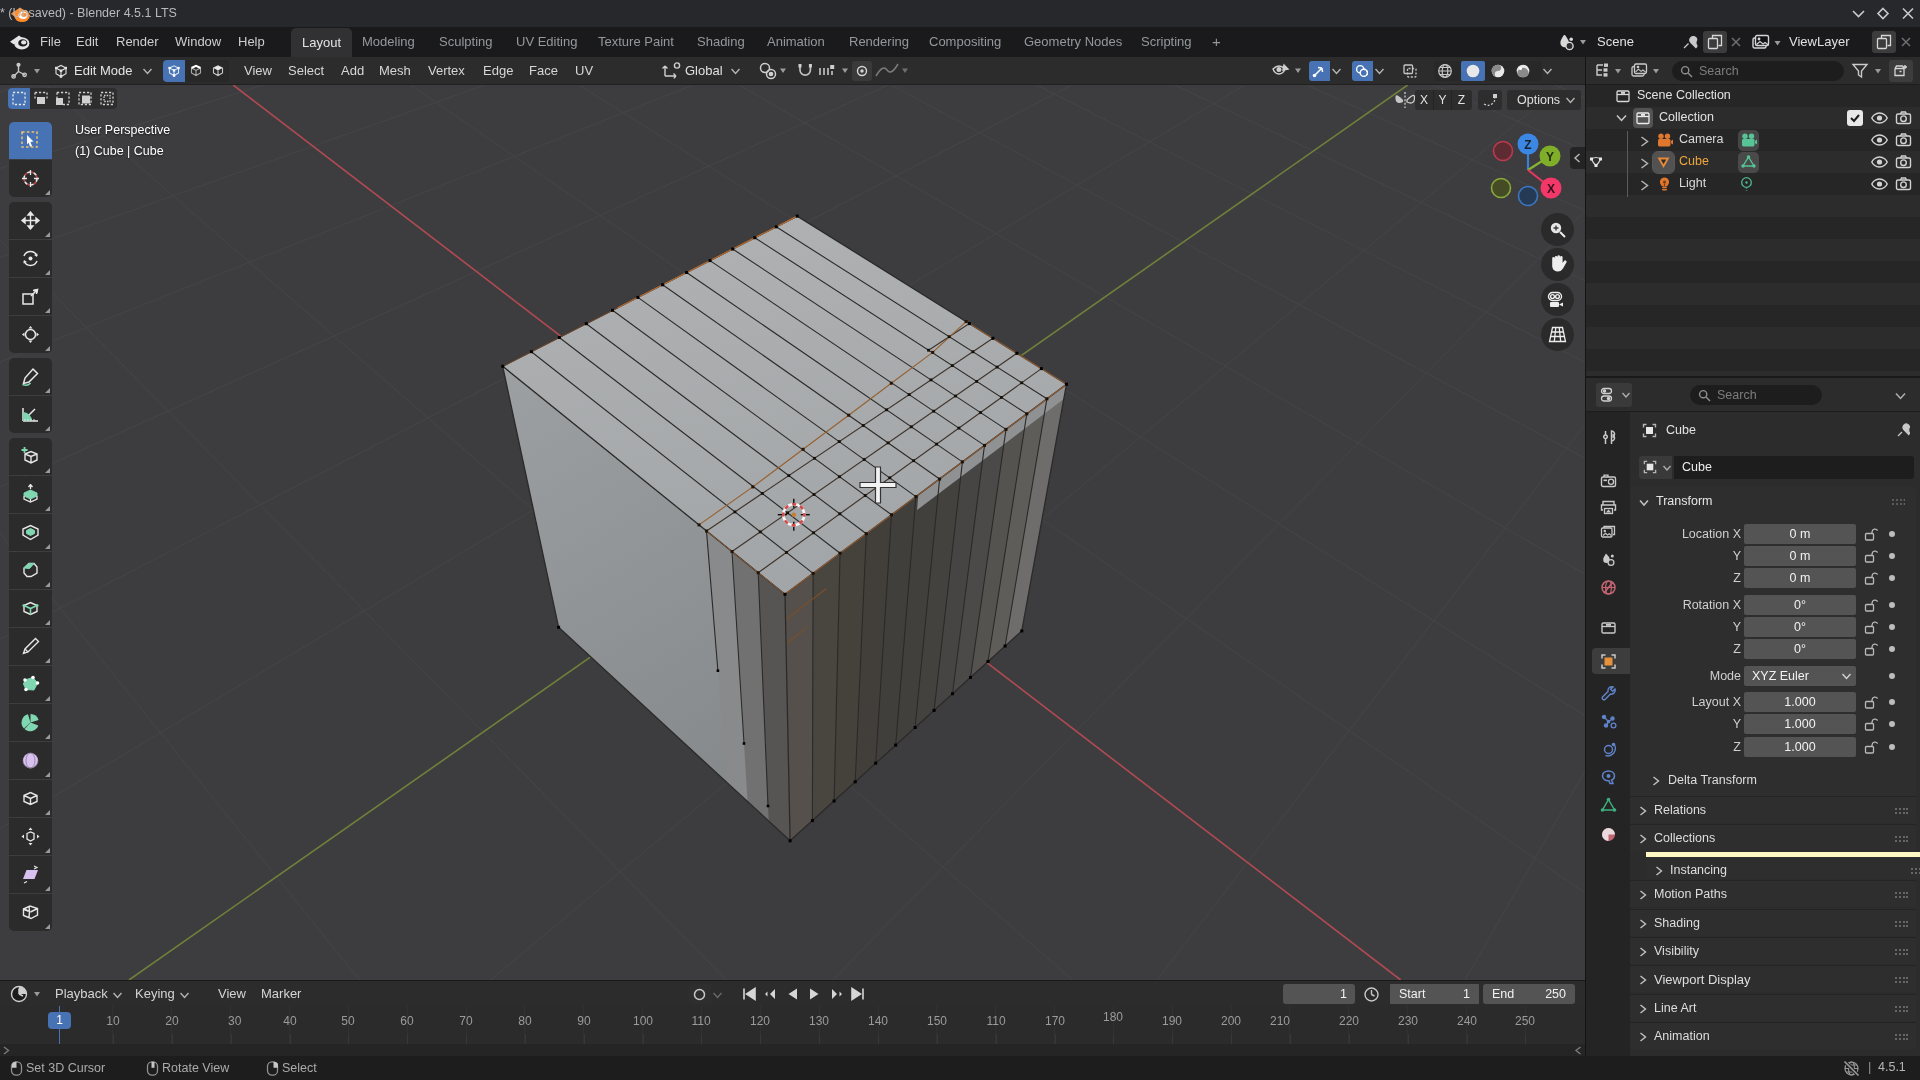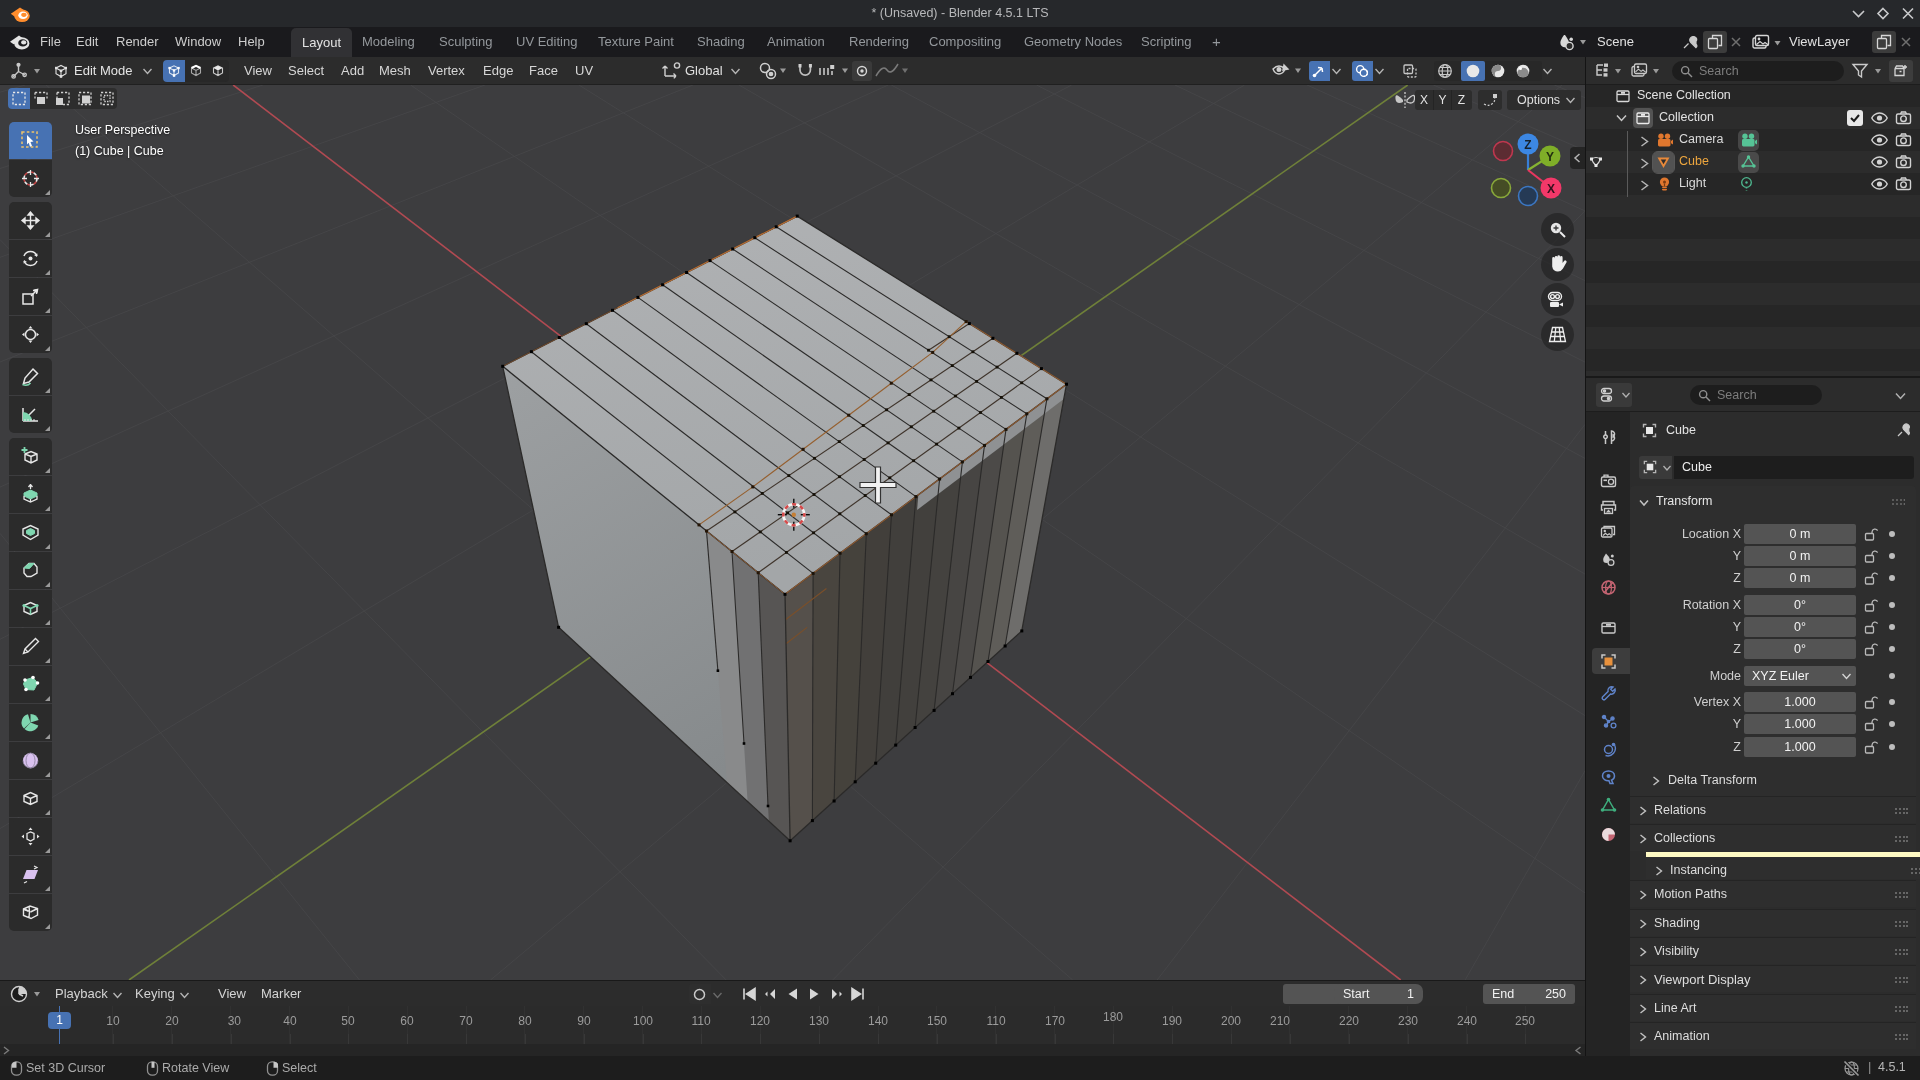--- a/index.html
+++ b/index.html
@@ -32,21 +32,21 @@
 .vsep{position:absolute;left:1585px;top:57px;width:1px;height:999px;background:#141414}
 </style></head>
 <body>
 <div class="ab" id="title">
  <svg class="ab" style="left:9px;top:3px" width="22" height="22" viewBox="0 0 22 22">
   <ellipse cx="13" cy="12.8" rx="7.8" ry="6.3" fill="#ff8d2d"></ellipse>
   <path d="M1.8 10.8 L11 4.4 L15.5 7.6 L5.5 13.4 Z" fill="#ff8d2d"></path>
   <ellipse cx="14" cy="12.3" rx="4.7" ry="3.7" fill="#fff"></ellipse>
   <ellipse cx="14.9" cy="11.8" rx="2.7" ry="2.15" fill="#ff8d2d"></ellipse>
  </svg>
- <div class="ab" style="left:0;width:1920px;text-align:center;line-height:27px">* (Unsaved) - Blender 4.5.1 LTS</div>
+ <div class="ab" style="left:0;width:1920px;text-align:left;line-height:27px">* (Unsaved) - Blender 4.5.1 LTS</div>
  <svg class="ab" style="left:1852px;top:7px" width="62" height="13" viewBox="0 0 62 13" fill="none" stroke="#c8c9cb" stroke-width="1.6">
   <path d="M1 4 L6.5 9.5 L12 4"></path>
   <path d="M31 1.5 L36 6.5 L31 11.5 L26 6.5 Z"></path>
   <path d="M51 1.5 L61 11.5 M61 1.5 L51 11.5"></path>
  </svg>
 </div>
 <div class="ab" id="menubar">
  <svg class="ab" style="left:8px;top:6px" width="26" height="18" viewBox="0 0 26 18">
   <ellipse cx="13.8" cy="10.4" rx="7.6" ry="6.1" fill="#e4e4e4"></ellipse>
   <path d="M2 8.8 L11 2.6 L15.4 5.7 L5.6 11.3 Z" fill="#e4e4e4"></path>
@@ -1103,21 +1103,21 @@
 <rect x="2.5" y="6.5" width="8" height="6.5" rx="1"></rect>
       <path d="M9 6.5 v-1.5 a3 3 0 0 1 5.6 -1.4"></path>
     </svg>
     <div class="ab" style="left:303px;top:268px;width:6px;height:6px;border-radius:50%;background:#bdbdbd"></div>
     <div class="ab" style="right:179px;top:288px;color:#cfcfcf;font-size:12.5px;line-height:20px">Mode</div>
 <div class="ab" style="left:158px;top:288px;width:112px;height:20px;background:#545454;border-radius:2px;color:#f2f2f2;font-size:12.5px;line-height:20px"><span style="margin-left:8px">XYZ Euler</span>
 <svg style="position:absolute;right:5px;top:7px" width="9" height="7" viewBox="0 0 9 7">
         <path d="M0.5 1 L4.5 5.5 L8.5 1" stroke="#d5d5d5" stroke-width="1.4" fill="none"></path>
       </svg></div>
 <div class="ab" style="left:303px;top:295px;width:6px;height:6px;border-radius:50%;background:#bdbdbd"></div>
-    <div class="ab" style="right:179px;top:314px;color:#cfcfcf;font-size:12.5px;line-height:20px">Vertex X</div>
+    <div class="ab" style="right:179px;top:314px;color:#cfcfcf;font-size:12.5px;line-height:20px">Layout X</div>
     <div class="ab" style="left:158px;top:314px;width:112px;height:20px;background:#545454;border-radius:2px;color:#f2f2f2;font-size:12.5px;text-align:center;line-height:20px">1.000</div>
     <svg class="ab" style="left:277px;top:317px" width="15" height="15" viewBox="0 0 15 15" fill="none" stroke="#b9b9b9" stroke-width="1.3">
 <rect x="2.5" y="6.5" width="8" height="6.5" rx="1"></rect>
       <path d="M9 6.5 v-1.5 a3 3 0 0 1 5.6 -1.4"></path>
     </svg>
     <div class="ab" style="left:303px;top:321px;width:6px;height:6px;border-radius:50%;background:#bdbdbd"></div>
     <div class="ab" style="right:179px;top:336px;color:#cfcfcf;font-size:12.5px;line-height:20px">Y</div>
     <div class="ab" style="left:158px;top:336px;width:112px;height:20px;background:#545454;border-radius:2px;color:#f2f2f2;font-size:12.5px;text-align:center;line-height:20px">1.000</div>
     <svg class="ab" style="left:277px;top:339px" width="15" height="15" viewBox="0 0 15 15" fill="none" stroke="#b9b9b9" stroke-width="1.3">
 <rect x="2.5" y="6.5" width="8" height="6.5" rx="1"></rect>
@@ -1315,21 +1315,21 @@
   <path d="M68 1.5 L76.5 7 L68 12.5z"></path>
   <path d="M90 2 L95 7 l-5 5 z M97.5 4.5 L100 7 l-2.5 2.5z"></path>
   <path d="M121 1.5 v11 M110 1.5 L118.5 7 L110 12.5z" stroke="#d6d6d6" stroke-width="1.6" fill="none"></path>
   <path d="M110 1.5 L118.5 7 L110 12.5z"></path>
  </svg>
  <div class="ab" style="left:1283px;top:3px;width:72px;height:20px;background:#545454;border-radius:3px;color:#f2f2f2;font-size:12.5px;line-height:20px;text-align:right"><span style="margin-right:8px">1</span></div>
  <svg class="ab" style="left:1363px;top:5px" width="17" height="17" viewBox="0 0 17 17">
   <circle cx="8.5" cy="8.5" r="6.5" fill="none" stroke="#c9c9c9" stroke-width="1.4"></circle>
   <path d="M8.5 8.5 L8.5 4 M8.5 8.5 L11.5 10" stroke="#c9c9c9" stroke-width="1.4"></path>
  </svg>
- <div class="ab" style="left:1334px;top:3px;width:89px;height:20px;background:#545454;border-radius:7px;color:#f2f2f2;font-size:12.5px;line-height:20px"><span style="margin-left:9px">Start</span><span style="position:absolute;right:9px">1</span></div>
+ <div class="ab" style="left:1390px;top:3px;width:89px;height:20px;background:#545454;border-radius:1px;color:#f2f2f2;font-size:12.5px;line-height:20px"><span style="margin-left:9px">Start</span><span style="position:absolute;right:9px">1</span></div>
  <div class="ab" style="left:1483px;top:3px;width:92px;height:20px;background:#545454;border-radius:3px;color:#f2f2f2;font-size:12.5px;line-height:20px"><span style="margin-left:9px">End</span><span style="position:absolute;right:9px">250</span></div>
 </div>
 <div class="ab" id="ruler">
     <div class="ab" style="left:112px;top:0;width:1px;height:38px;background:#313131"></div>
     <div class="ab" style="left:171px;top:0;width:1px;height:38px;background:#313131"></div>
     <div class="ab" style="left:230px;top:0;width:1px;height:38px;background:#313131"></div>
     <div class="ab" style="left:289px;top:0;width:1px;height:38px;background:#313131"></div>
     <div class="ab" style="left:348px;top:0;width:1px;height:38px;background:#313131"></div>
     <div class="ab" style="left:407px;top:0;width:1px;height:38px;background:#313131"></div>
     <div class="ab" style="left:466px;top:0;width:1px;height:38px;background:#313131"></div>
@@ -1346,21 +1346,21 @@
     <div class="ab" style="left:1113px;top:0;width:1px;height:38px;background:#313131"></div>
     <div class="ab" style="left:1172px;top:0;width:1px;height:38px;background:#313131"></div>
     <div class="ab" style="left:1231px;top:0;width:1px;height:38px;background:#313131"></div>
     <div class="ab" style="left:1289px;top:0;width:1px;height:38px;background:#313131"></div>
     <div class="ab" style="left:1348px;top:0;width:1px;height:38px;background:#313131"></div>
     <div class="ab" style="left:1407px;top:0;width:1px;height:38px;background:#313131"></div>
     <div class="ab" style="left:1466px;top:0;width:1px;height:38px;background:#313131"></div>
     <div class="ab" style="left:1525px;top:0;width:1px;height:38px;background:#313131"></div>
     <div class="ab" style="left:93px;top:8px;width:40px;text-align:center;color:#9b9b9b;font-size:12px">10</div>
     <div class="ab" style="left:152px;top:8px;width:40px;text-align:center;color:#9b9b9b;font-size:12px">20</div>
-    <div class="ab" style="left:201px;top:8px;width:40px;text-align:right;color:#9b9b9b;font-size:12px">30</div>
+    <div class="ab" style="left:228px;top:8px;width:40px;text-align:left;color:#9b9b9b;font-size:12px">30</div>
     <div class="ab" style="left:270px;top:8px;width:40px;text-align:center;color:#9b9b9b;font-size:12px">40</div>
     <div class="ab" style="left:328px;top:8px;width:40px;text-align:center;color:#9b9b9b;font-size:12px">50</div>
     <div class="ab" style="left:387px;top:8px;width:40px;text-align:center;color:#9b9b9b;font-size:12px">60</div>
     <div class="ab" style="left:446px;top:8px;width:40px;text-align:center;color:#9b9b9b;font-size:12px">70</div>
     <div class="ab" style="left:505px;top:8px;width:40px;text-align:center;color:#9b9b9b;font-size:12px">80</div>
     <div class="ab" style="left:564px;top:8px;width:40px;text-align:center;color:#9b9b9b;font-size:12px">90</div>
     <div class="ab" style="left:623px;top:8px;width:40px;text-align:center;color:#9b9b9b;font-size:12px">100</div>
     <div class="ab" style="left:681px;top:8px;width:40px;text-align:center;color:#9b9b9b;font-size:12px">110</div>
     <div class="ab" style="left:740px;top:8px;width:40px;text-align:center;color:#9b9b9b;font-size:12px">120</div>
     <div class="ab" style="left:799px;top:8px;width:40px;text-align:center;color:#9b9b9b;font-size:12px">130</div>

